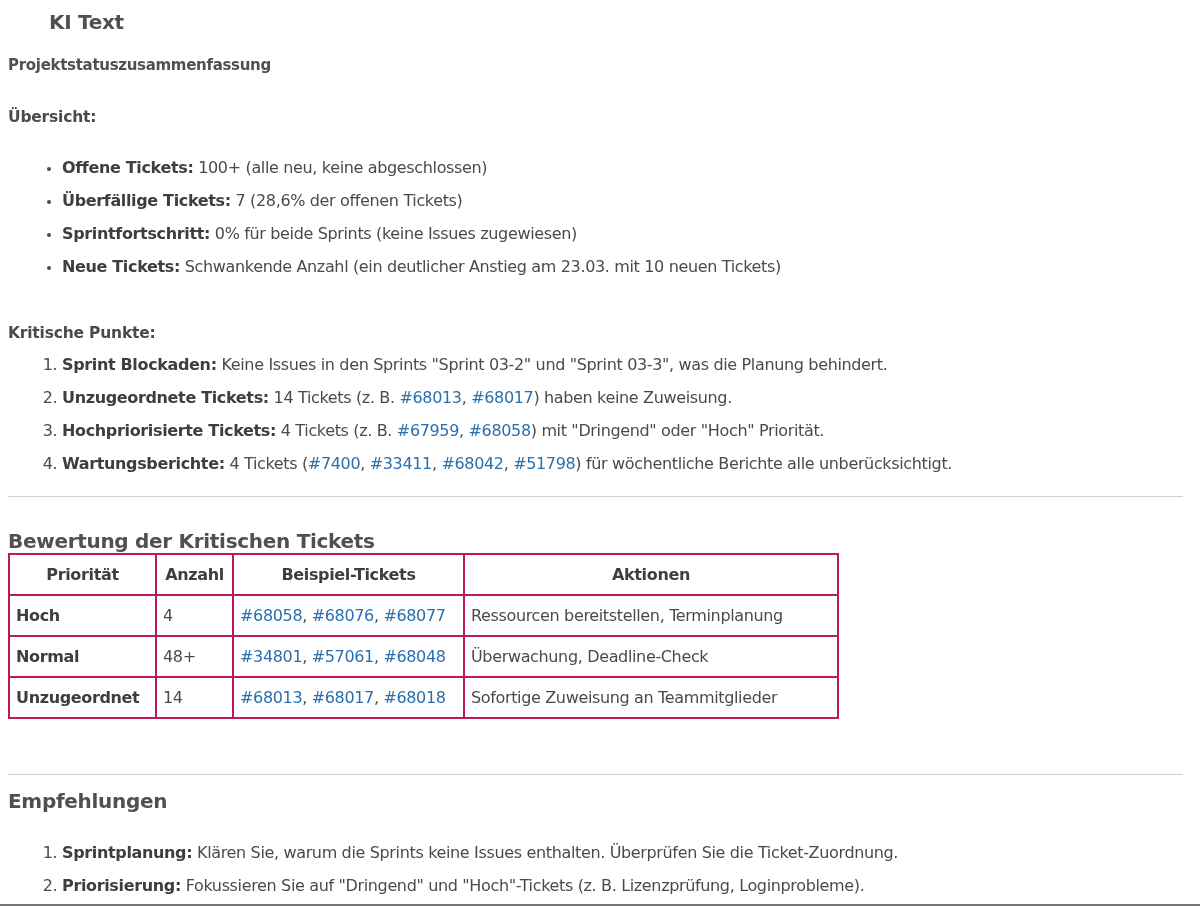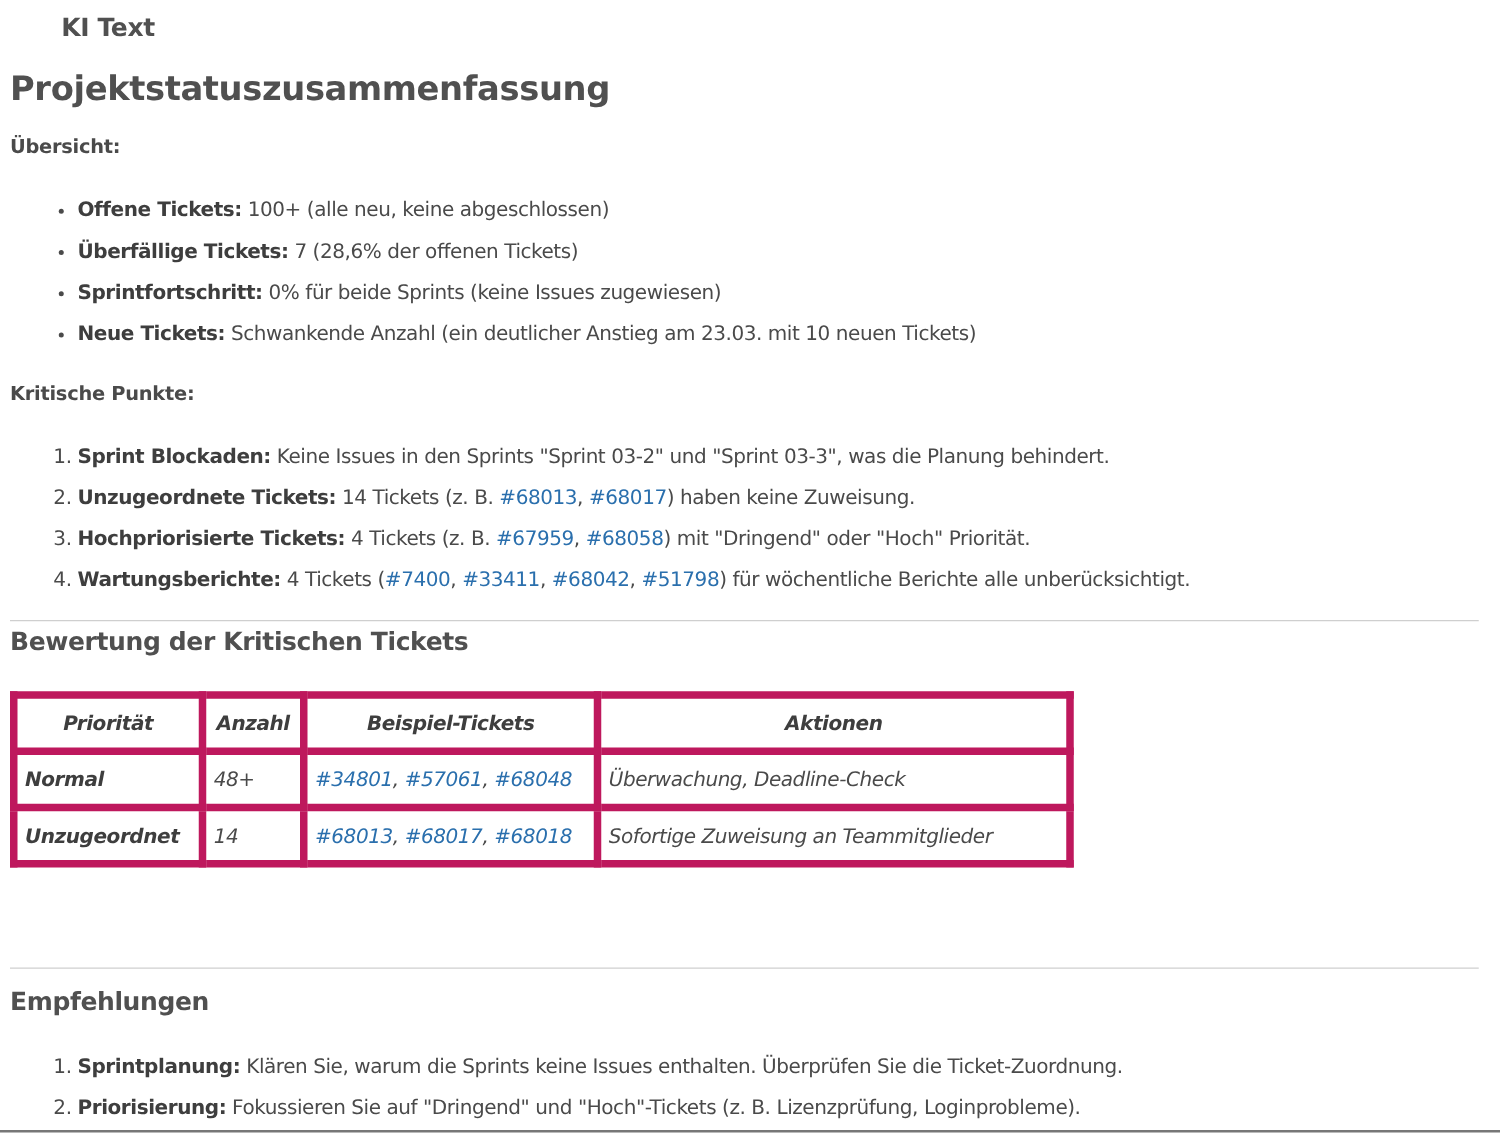--- a/index.html
+++ b/index.html
@@ -27,21 +27,21 @@
       left: 0; top: 10px;
       font-size: 20px;
       font-weight: bold;
       color: #505050;
       letter-spacing: -0.3px;
       margin-left: 41px;
     }
     .h-title {
       position: absolute;
       left: 0; top: 56px;
-      font-size: 27px;
+      font-size: 15px;
       font-weight: bold;
       color: #505050;
       letter-spacing: -0.3px;
     }
     .h-sub {
       position: absolute;
       left: 0;
       font-size: 15.5px;
       font-weight: bold;
       color: #4a4a4a;
@@ -85,25 +85,24 @@
     }
     table.crit {
       position: absolute;
       left: 0;
       top: 553px;
       border-collapse: collapse;
       font-size: 16px;
       letter-spacing: -0.35px;
     }
     table.crit th, table.crit td {
-      border: 6px solid #be185d;
+      border: 2px solid #be185d;
       height: 39px;
       padding: 0 6px;
       white-space: nowrap;
-      font-style: italic;
     }
     table.crit th {
       font-weight: bold;
       color: #3e3e3e;
       text-align: center;
     }
     table.crit td { text-align: left; color: #4a4a4a; }
     table.crit td.prio { font-weight: bold; color: #3e3e3e; }
     .col-prio { width: 133px; }
     .col-anz { width: 63px; }
@@ -126,41 +125,47 @@
   <div class="h-title">Projektstatuszusammenfassung</div>
 
   <div class="h-sub" style="top:108px;">Übersicht:</div>
   <ul class="list" style="top:151px;">
     <li><b>Offene Tickets:</b><span> 100+ (alle neu, keine abgeschlossen)</span></li>
     <li><b>Überfällige Tickets:</b><span> 7 (28,6% der offenen Tickets)</span></li>
     <li><b>Sprintfortschritt:</b><span> 0% für beide Sprints (keine Issues zugewiesen)</span></li>
     <li><b>Neue Tickets:</b><span> Schwankende Anzahl (ein deutlicher Anstieg am 23.03. mit 10 neuen Tickets)</span></li>
   </ul>
 
-  <div class="h-sub" style="top:306px;">Kritische Punkte:</div>
+  <div class="h-sub" style="top:324px;">Kritische Punkte:</div>
   <ol class="list" style="top:348px;">
     <li><b>Sprint Blockaden:</b><span> Keine Issues in den Sprints "Sprint 03-2" und "Sprint 03-3", was die Planung behindert.</span></li>
     <li><b>Unzugeordnete Tickets:</b><span> 14 Tickets (z. B. </span><a class="ticket" href="#">#68013</a>, <a class="ticket" href="#">#68017</a><span>) haben keine Zuweisung.</span></li>
     <li><b>Hochpriorisierte Tickets:</b><span> 4 Tickets (z. B. </span><a class="ticket" href="#">#67959</a>, <a class="ticket" href="#">#68058</a><span>) mit "Dringend" oder "Hoch" Priorität.</span></li>
     <li><b>Wartungsberichte:</b><span> 4 Tickets (</span><a class="ticket" href="#">#7400</a>, <a class="ticket" href="#">#33411</a>, <a class="ticket" href="#">#68042</a>, <a class="ticket" href="#">#51798</a><span>) für wöchentliche Berichte alle unberücksichtigt.</span></li>
   </ol>
 
   <hr class="sep" style="top:496px;">
 
-  <div class="h-section" style="top:501px;">Bewertung der Kritischen Tickets</div>
+  <div class="h-section" style="top:529px;">Bewertung der Kritischen Tickets</div>
   <table class="crit">
     <thead>
       <tr>
         <th class="col-prio">Priorität</th>
         <th class="col-anz">Anzahl</th>
         <th class="col-bsp">Beispiel-Tickets</th>
         <th class="col-akt">Aktionen</th>
       </tr>
     </thead>
     <tbody>
+      <tr>
+        <td class="prio">Hoch</td>
+        <td>4</td>
+        <td><a class="ticket" href="#">#68058</a>, <a class="ticket" href="#">#68076</a>, <a class="ticket" href="#">#68077</a></td>
+        <td>Ressourcen bereitstellen, Terminplanung</td>
+      </tr>
       <tr>
         <td class="prio">Normal</td>
         <td>48+</td>
         <td><a class="ticket" href="#">#34801</a>, <a class="ticket" href="#">#57061</a>, <a class="ticket" href="#">#68048</a></td>
         <td>Überwachung, Deadline-Check</td>
       </tr>
       <tr>
         <td class="prio">Unzugeordnet</td>
         <td>14</td>
         <td><a class="ticket" href="#">#68013</a>, <a class="ticket" href="#">#68017</a>, <a class="ticket" href="#">#68018</a></td>

